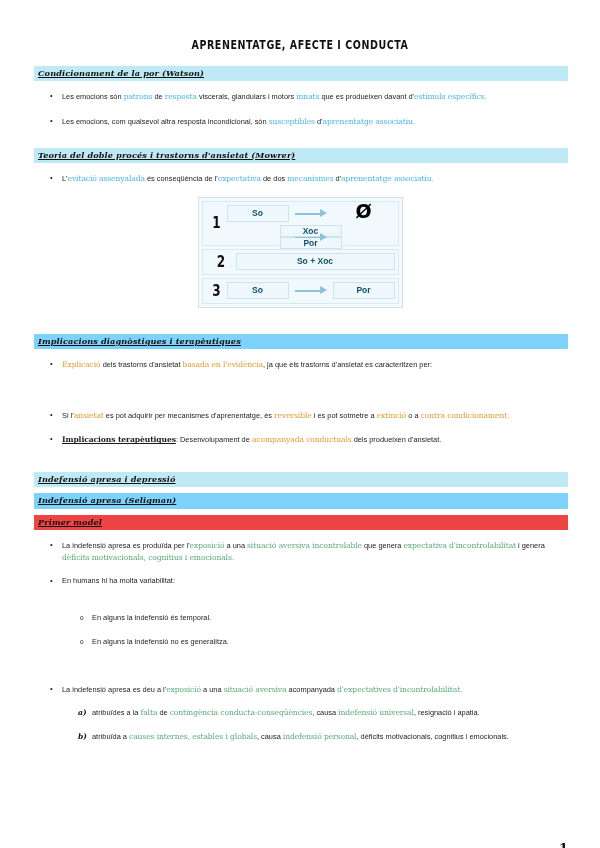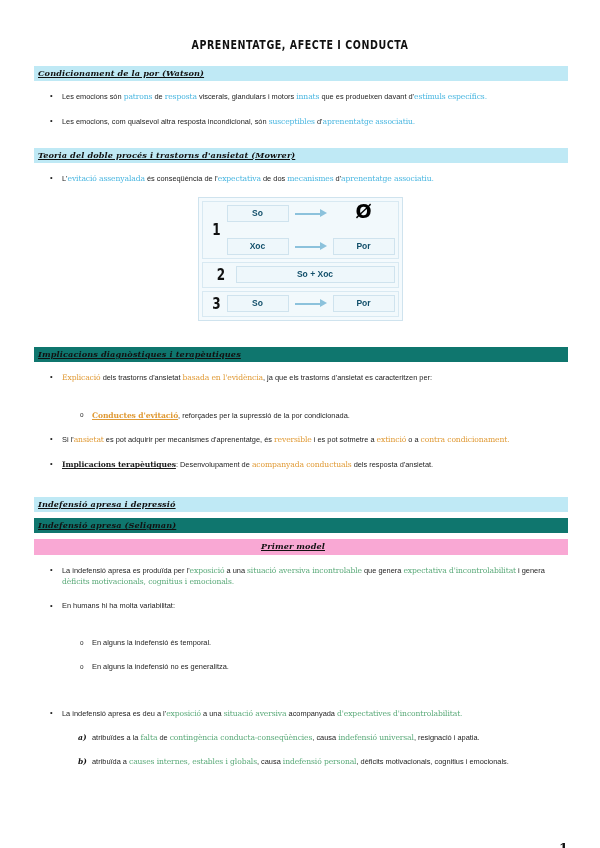--- a/index.html
+++ b/index.html
@@ -38,22 +38,22 @@
     padding: 2px 20px 3px 4px;
     font-family: "DejaVu Serif", serif;
     font-style: italic;
     font-weight: bold;
     font-size: 8.2px;
     color: #111111;
     line-height: 1.25;
     letter-spacing: 0.1px;
   }
   .band-blue   { background: #bfe9f5; }
-  .band-orange { background: #0f766e; }
-  .band-green  { background: #f9a8d4; text-align: center; }
+  .band-orange { background: #7dd3fc; }
+  .band-green  { background: #ef4444; }
   .band .u { text-decoration: underline; }
 
   .li {
     position: relative;
     margin: 0 34px 0 34px;
     padding-left: 28px;
     font-size: 7.4px;
     line-height: 1.45;
     color: #1c1c1c;
   }
@@ -129,21 +129,21 @@
     font-size: 15px;
     color: #111;
     transform: scaleX(0.8);
   }
   .dbody { flex: 1; }
   .dline {
     display: flex;
     align-items: center;
     height: 17px;
   }
-  .dline + .dline { margin-top: 16px; }
+  .dline + .dline { margin-top: 3px; flex-direction: column; }
   .cell {
     background: #eef7fb;
     border: 1px solid #cfe3ee;
     color: #13506b;
     font-family: "Liberation Sans", sans-serif;
     font-weight: bold;
     font-size: 8.5px;
     height: 100%;
     display: flex;
     align-items: center;
@@ -267,25 +267,24 @@
   <div class="gap-xl"></div>
 
   <div class="band band-orange">
     <span class="u">Implicacions diagnòstiques i terapèutiques</span>
   </div>
   <div class="gap-s"></div>
   <div id="list-implicacions">
       <div class="li lvl1"><span class="mk">•</span><span class="hand c-orange">Explicació</span><span> dels trastorns d'ansietat </span><span class="hand c-orange">basada en l'evidència</span><span>, ja que els trastorns d'ansietat es caracteritzen per:</span></div>
       <div style="height: 13px;"></div>
       <div style="height: 13px;"></div>
-      <div class="li lvl2"><span class="mk">o</span><span class="hand c-orange u bold">Conductes d'evitació</span><span>, reforçades per la supressió de la por condicionada.</span></div>
       <div style="height: 13px;"></div>
       <div class="li lvl1"><span class="mk">•</span><span>Si l'</span><span class="hand c-orange">ansietat</span><span> es pot adquirir per mecanismes d'aprenentatge, és </span><span class="hand c-orange">reversible</span><span> i es pot sotmetre a </span><span class="hand c-orange">extinció</span><span> o a </span><span class="hand c-orange">contra condicionament.</span></div>
       <div style="height: 13px;"></div>
-      <div class="li lvl1"><span class="mk">•</span><span class="hand u bold">Implicacions terapèutiques</span><span>: Desenvolupament de </span><span class="hand c-orange">acompanyada conductuals</span><span> dels resposta d'ansietat.</span></div>
+      <div class="li lvl1"><span class="mk">•</span><span class="hand u bold">Implicacions terapèutiques</span><span>: Desenvolupament de </span><span class="hand c-orange">acompanyada conductuals</span><span> dels produeixen d'ansietat.</span></div>
     </div>
 
   <div class="gap-xl"></div>
 
   <div class="band band-blue">
     <span class="u">Indefensió apresa i depressió</span>
   </div>
   <div class="gap-xs"></div>
   <div class="band band-orange">
     <span class="u">Indefensió apresa (Seligman)</span>

